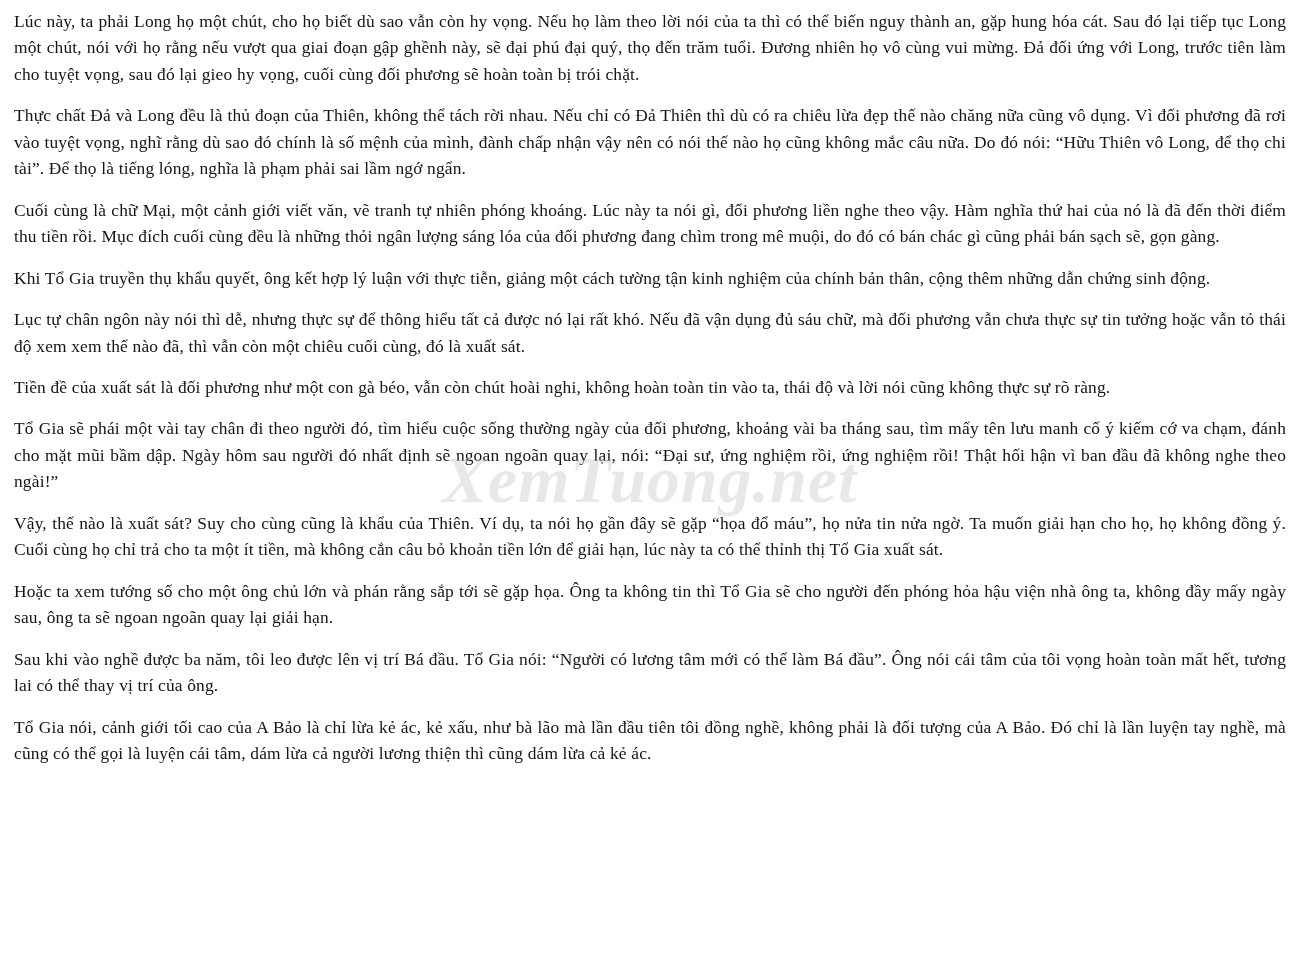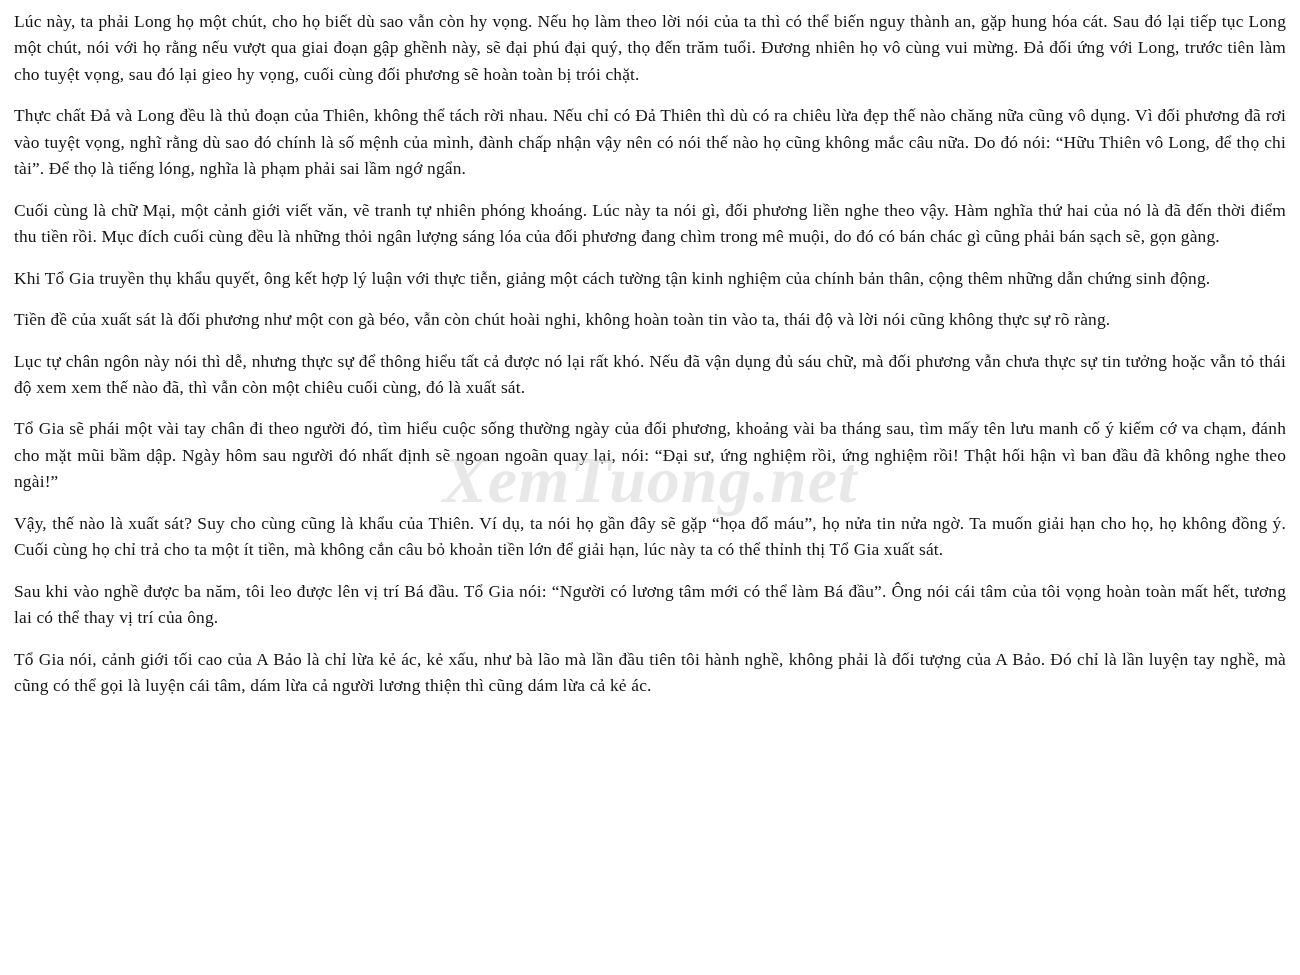--- a/index.html
+++ b/index.html
@@ -60,24 +60,25 @@
 </style>
 </head>
 <body>
 
 <div id="page">
 
   <p class="para">Lúc này, ta phải Long họ một chút, cho họ biết dù sao vẫn còn hy vọng. Nếu họ làm theo lời nói của ta thì có thể biến nguy thành an, gặp hung hóa cát. Sau đó lại tiếp tục Long một chút, nói với họ rằng nếu vượt qua giai đoạn gập ghềnh này, sẽ đại phú đại quý, thọ đến trăm tuổi. Đương nhiên họ vô cùng vui mừng. Đả đối ứng với Long, trước tiên làm cho tuyệt vọng, sau đó lại gieo hy vọng, cuối cùng đối phương sẽ hoàn toàn bị trói chặt.</p>
   <p class="para">Thực chất Đả và Long đều là thủ đoạn của Thiên, không thể tách rời nhau. Nếu chỉ có Đả Thiên thì dù có ra chiêu lừa đẹp thế nào chăng nữa cũng vô dụng. Vì đối phương đã rơi vào tuyệt vọng, nghĩ rằng dù sao đó chính là số mệnh của mình, đành chấp nhận vậy nên có nói thế nào họ cũng không mắc câu nữa. Do đó nói: “Hữu Thiên vô Long, để thọ chi tài”. Để thọ là tiếng lóng, nghĩa là phạm phải sai lầm ngớ ngẩn.</p>
   <p class="para">Cuối cùng là chữ Mại, một cảnh giới viết văn, vẽ tranh tự nhiên phóng khoáng. Lúc này ta nói gì, đối phương liền nghe theo vậy. Hàm nghĩa thứ hai của nó là đã đến thời điểm thu tiền rồi. Mục đích cuối cùng đều là những thỏi ngân lượng sáng lóa của đối phương đang chìm trong mê muội, do đó có bán chác gì cũng phải bán sạch sẽ, gọn gàng.</p>
   <p class="para">Khi Tổ Gia truyền thụ khẩu quyết, ông kết hợp lý luận với thực tiễn, giảng một cách tường tận kinh nghiệm của chính bản thân, cộng thêm những dẫn chứng sinh động.</p>
+  <p class="para">Lục tự chân ngôn này nói thì dễ, nhưng thực sự để thông hiểu tất cả được nó lại rất khó. Nếu đã vận dụng đủ sáu chữ, mà đối phương vẫn chưa thực sự tin tưởng hoặc vẫn tỏ thái độ xem xem thế nào đã, thì vẫn còn một chiêu cuối cùng, đó là xuất sát.</p>
   <p class="para">Tiền đề của xuất sát là đối phương như một con gà béo, vẫn còn chút hoài nghi, không hoàn toàn tin vào ta, thái độ và lời nói cũng không thực sự rõ ràng.</p>
-  <p class="para">Lục tự chân ngôn này nói thì dễ, nhưng thực sự để thông hiểu tất cả được nó lại rất khó. Nếu đã vận dụng đủ sáu chữ, mà đối phương vẫn chưa thực sự tin tưởng hoặc vẫn tỏ thái độ xem xem thế nào đã, thì vẫn còn một chiêu cuối cùng, đó là xuất sát.</p>
   <p class="para">Tổ Gia sẽ phái một vài tay chân đi theo người đó, tìm hiểu cuộc sống thường ngày của đối phương, khoảng vài ba tháng sau, tìm mấy tên lưu manh cố ý kiếm cớ va chạm, đánh cho mặt mũi bầm dập. Ngày hôm sau người đó nhất định sẽ ngoan ngoãn quay lại, nói: “Đại sư, ứng nghiệm rồi, ứng nghiệm rồi! Thật hối hận vì ban đầu đã không nghe theo ngài!”</p>
   <p class="para">Vậy, thế nào là xuất sát? Suy cho cùng cũng là khẩu của Thiên. Ví dụ, ta nói họ gần đây sẽ gặp “họa đổ máu”, họ nửa tin nửa ngờ. Ta muốn giải hạn cho họ, họ không đồng ý. Cuối cùng họ chỉ trả cho ta một ít tiền, mà không cắn câu bỏ khoản tiền lớn để giải hạn, lúc này ta có thể thỉnh thị Tổ Gia xuất sát.</p>
+  <p class="para">Hoặc ta xem tướng số cho một ông chủ lớn và phán rằng sắp tới sẽ gặp họa. Ông ta không tin thì Tổ Gia sẽ cho người đến phóng hỏa hậu viện nhà ông ta, không đầy mấy ngày sau, ông ta sẽ ngoan ngoãn quay lại giải hạn.</p>
   <p class="para">Sau khi vào nghề được ba năm, tôi leo được lên vị trí Bá đầu. Tổ Gia nói: “Người có lương tâm mới có thể làm Bá đầu”. Ông nói cái tâm của tôi vọng hoàn toàn mất hết, tương lai có thể thay vị trí của ông.</p>
-  <p class="para">Tổ Gia nói, cảnh giới tối cao của A Bảo là chỉ lừa kẻ ác, kẻ xấu, như bà lão mà lần đầu tiên tôi hành nghề, không phải là đối tượng của A Bảo. Đó chỉ là lần luyện tay nghề, mà cũng có thể gọi là luyện cái tâm, dám lừa cả người lương thiện thì cũng dám lừa cả kẻ ác.</p>
+  <p class="para">Tổ Gia nói, cảnh giới tối cao của A Bảo là chỉ lừa kẻ ác, kẻ xấu, như bà lão mà lần đầu tiên tôi đồng nghề, không phải là đối tượng của A Bảo. Đó chỉ là lần luyện tay nghề, mà cũng có thể gọi là luyện cái tâm, dám lừa cả người lương thiện thì cũng dám lừa cả kẻ ác.</p>
 
   <div id="watermark">
     <span class="wm-text">XemTuong.net</span>
   </div>
 
 </div>
 
 </body></html>

